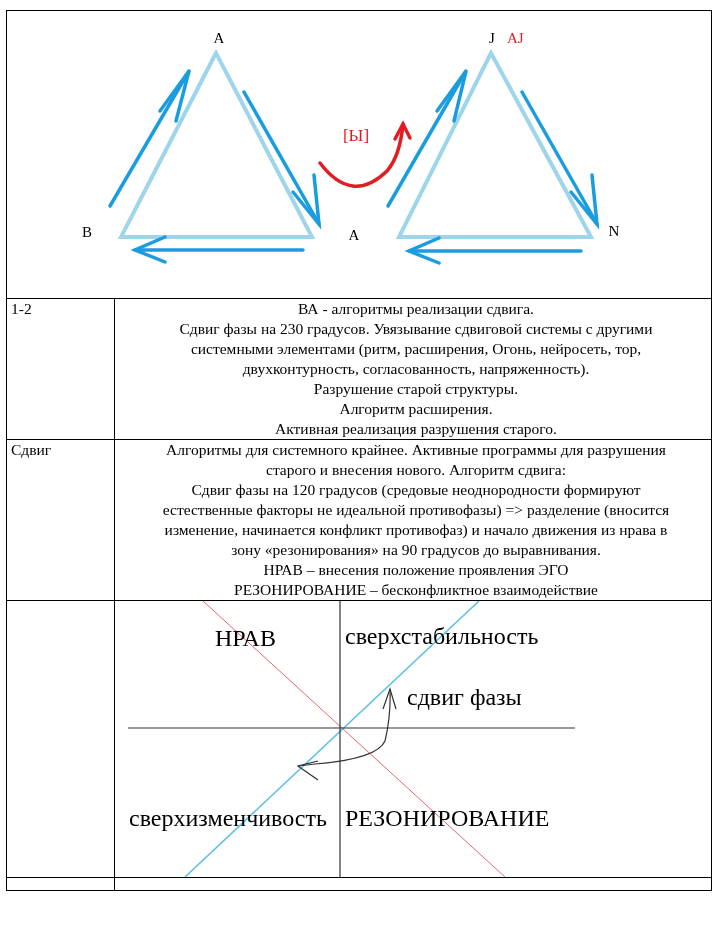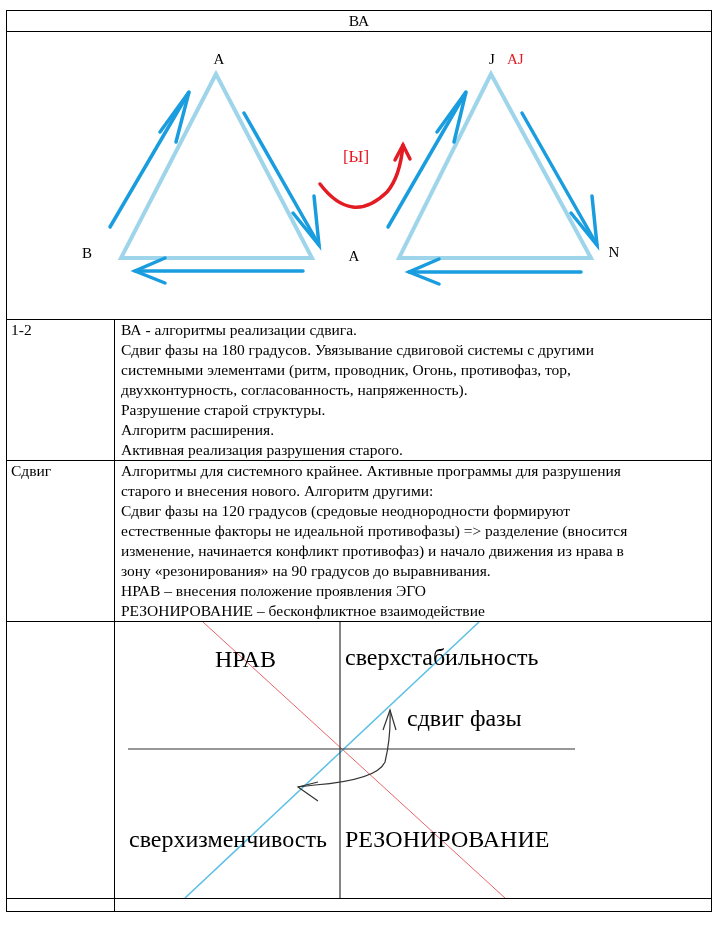--- a/index.html
+++ b/index.html
@@ -2,35 +2,32 @@
 <html><head>
 <meta charset="utf-8">
 <style>
   html, body { margin: 0; padding: 0; background: #ffffff; }
   body { width: 718px; height: 933px; position: relative; overflow: hidden;
          font-family: "Liberation Serif", "DejaVu Serif", serif; color: #000; }
   .tbl { position: absolute; left: 6px; top: 10px; width: 706px; border-collapse: collapse; }
   .tbl td { border: 1px solid #000; padding: 0; vertical-align: top; font-size: 15.5px; line-height: 20px; }
   .hdr { text-align: center; height: 19px; line-height: 19px; }
   .c1 { width: 103px; padding-left: 4px !important; margin-top: 20px; }
-  .c2 { padding-left: 6px !important; }
+  .c2 { padding-left: 6px !important; text-align: center; }
   .line { display: block; white-space: nowrap; }
   .imgcell { height: 287px; position: relative; }
   .diagcell { height: 276px; position: relative; }
   .lastrow td { height: 12px; }
   svg text { font-family: "Liberation Serif", "DejaVu Serif", serif; }
 </style>
 </head>
 <body>
 
 <table class="tbl">
   <tbody>
-      <tr>
-    <td colspan="2" class="hdr">ВА</td>
-  </tr>
   <tr>
     <td colspan="2" class="imgcell">
       <svg width="704" height="287" viewBox="0 0 704 287" style="position:absolute;left:0;top:0;">
 
         <polygon points="209,42 114,226 305,226" fill="none" stroke="#9ed5ea" stroke-width="4"></polygon>
 
         <g stroke="#1a9ddf" stroke-width="3.5" fill="none" stroke-linecap="round">
           <line x1="103" y1="195" x2="182" y2="60"></line>
           <polyline points="153,100 182,60 169,110"></polyline>
           <line x1="237" y1="81" x2="312" y2="213"></line>
@@ -60,33 +57,33 @@
         <text x="485" y="32" font-size="15" text-anchor="middle">J</text>
         <text x="500" y="32" font-size="15" fill="#e31b23">AJ</text>
         <text x="607" y="225" font-size="15" text-anchor="middle">N</text>
       </svg>
     </td>
   </tr>
   <tr>
     <td class="c1">1-2</td>
     <td class="c2">
       <span class="line">ВА - алгоритмы реализации сдвига.</span>
-      <span class="line">Сдвиг фазы на 180 градусов. Увязывание сдвиговой системы с другими</span>
-      <span class="line">системными элементами (ритм, проводник, Огонь, противофаз, тор,</span>
+      <span class="line">Сдвиг фазы на 230 градусов. Увязывание сдвиговой системы с другими</span>
+      <span class="line">системными элементами (ритм, расширения, Огонь, нейросеть, тор,</span>
       <span class="line">двухконтурность, согласованность, напряженность).</span>
       <span class="line">Разрушение старой структуры.</span>
       <span class="line">Алгоритм расширения.</span>
       <span class="line">Активная реализация разрушения старого.</span>
     </td>
   </tr>
   <tr>
     <td class="c1">Сдвиг</td>
     <td class="c2">
       <span class="line">Алгоритмы для системного крайнее.  Активные программы для разрушения</span>
-      <span class="line">старого и внесения нового. Алгоритм другими:</span>
+      <span class="line">старого и внесения нового. Алгоритм сдвига:</span>
       <span class="line">Сдвиг фазы на 120 градусов (средовые неоднородности формируют</span>
       <span class="line">естественные факторы не идеальной противофазы) =&gt; разделение (вносится</span>
       <span class="line">изменение, начинается конфликт противофаз) и начало движения из нрава в</span>
       <span class="line">зону «резонирования» на 90 градусов до выравнивания.</span>
       <span class="line">НРАВ – внесения положение проявления ЭГО</span>
       <span class="line">РЕЗОНИРОВАНИЕ – бесконфликтное взаимодействие</span>
     </td>
   </tr>
   <tr>
     <td class="c1"></td>

